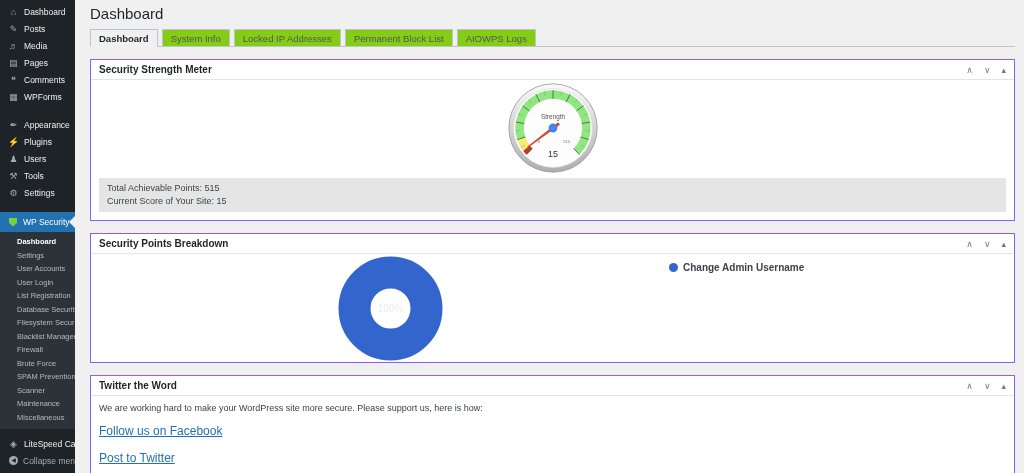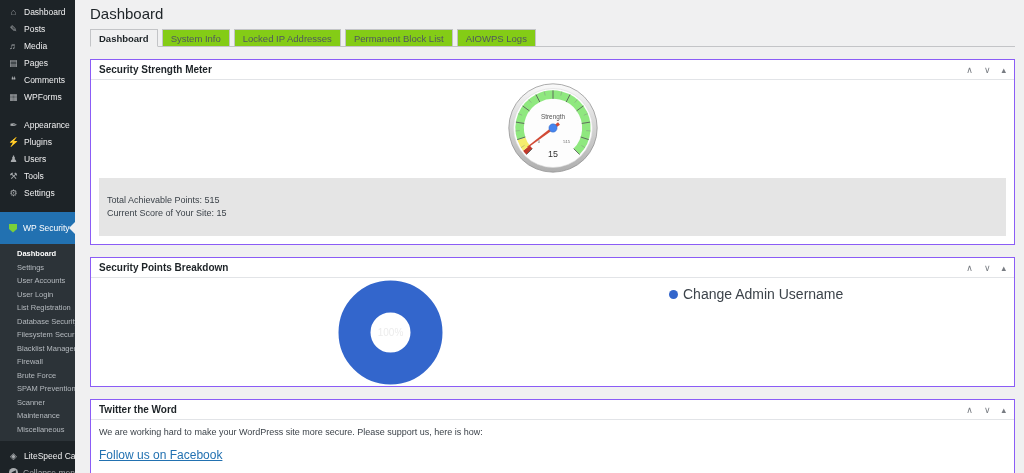--- a/index.html
+++ b/index.html
@@ -5,21 +5,21 @@
   * { box-sizing: border-box; }
   html,body { margin:0; padding:0; background:#fff; }
   body { font-family:"Liberation Sans", sans-serif; }
   .app { width:1024px; height:473px; display:flex; overflow:hidden; background:#f0f0f1; }
 
   
   .sidebar { width:75px; flex-shrink:0; background:#1d2327; color:#f0f0f1; padding-top:3px; overflow:hidden; }
   .side-item { height:17px; display:flex; align-items:center; gap:5px; padding-left:8px; font-size:8.5px; color:#f0f0f1; white-space:nowrap; cursor:pointer; }
   .side-item .ico { width:11px; text-align:center; font-size:9px; color:#a7aaad; flex-shrink:0; font-style:normal; }
   .sep { height:11px; }
-  .wps { background:#2271b1; position:relative; height:32px; }
+  .wps { background:#2271b1; position:relative; height:20px; }
   .wps .lbl { color:#fff; }
   .wps:after { content:""; position:absolute; right:0; top:50%; margin-top:-6px; border:6px solid transparent; border-right-color:#f0f0f1; }
   .shield { width:8px; height:9px; background:#7ad03a; clip-path:polygon(0 0,100% 0,100% 62%,50% 100%,0 62%); flex-shrink:0; margin-left:1px; margin-right:1px; }
   .submenu { background:#2c3338; padding:3px 0 5px; }
   .sub-item { height:13.5px; line-height:13.5px; padding-left:17px; font-size:7.5px; color:#b4b9be; white-space:nowrap; cursor:pointer; }
   .sub-item.current { color:#fff; font-weight:bold; }
   .collapse-ico { width:9px; height:9px; border-radius:50%; background:#a7aaad; color:#1d2327; font-size:6px; line-height:9px; text-align:center; flex-shrink:0; margin-left:1px; }
 
   
   .content { flex:1; padding:0 9px 0 15px; overflow:hidden; }
@@ -28,25 +28,25 @@
   .tab { font-size:9.5px; padding:0 8px; height:18px; line-height:17px; border:1px solid #c3c4c7; background:#84cc16; color:#50575e; margin-right:4px; margin-bottom:-1px; cursor:pointer; text-decoration:none; white-space:nowrap; }
   .tab.active { background:#f0f0f1; border-bottom-color:#f0f0f1; color:#1d2327; font-weight:bold; }
 
   .panel { background:#fff; border:1px solid #8b5cf6; margin-top:12px; }
   .panel-h { display:flex; align-items:center; padding:4px 8px; border-bottom:1px solid #e2e4e7; }
   .panel-title { font-size:10px; font-weight:bold; color:#1d2327; }
   .panel-h .sp { flex:1; }
   .ctrl { color:#787c82; font-size:9px; margin-left:11px; cursor:pointer; line-height:10px; }
 
   .gauge-wrap { height:96px; display:flex; justify-content:center; align-items:center;text-align:right; }
-  .meter-foot { background:#e5e5e5; margin:2px 8px 8px; padding:16px 8px; font-size:9px; color:#3c434a; line-height:13px; }
+  .meter-foot { background:#e5e5e5; margin:2px 8px 8px; padding:4px 8px; font-size:9px; color:#3c434a; line-height:13px; }
 
   .donut-body { position:relative; height:108px; }
   .donut-chart { position:absolute; left:247px; top:2px; }
-  .legend { position:absolute; left:578px; top:8px; display:flex; align-items:center; gap:5px; font-size:14px; color:#3c434a; }
+  .legend { position:absolute; left:578px; top:8px; display:flex; align-items:center; gap:5px; font-size:10px; color:#3c434a;font-weight:bold; }
   .legend-dot { width:9px; height:9px; border-radius:50%; background:#3366cc; flex-shrink:0; }
 
   .spread-body { padding:7px 8px 2px; }
   .intro { font-size:9px; color:#3c434a; margin:0 0 11px; }
   .slink { display:block; font-size:12px; color:#2271b1; text-decoration:underline; margin-bottom:13px; cursor:pointer; }
 </style>
 </head>
 <body>
 
 <div class="app">

